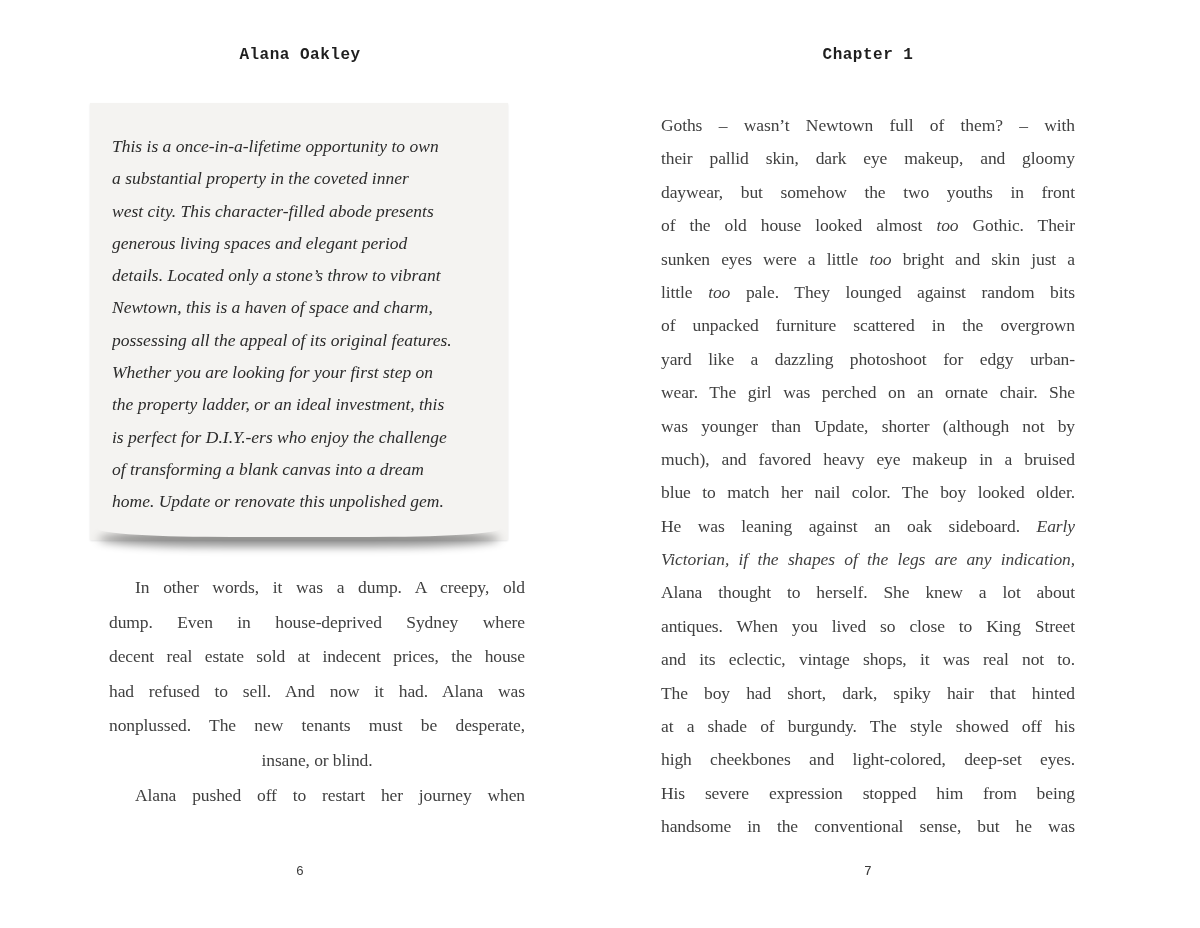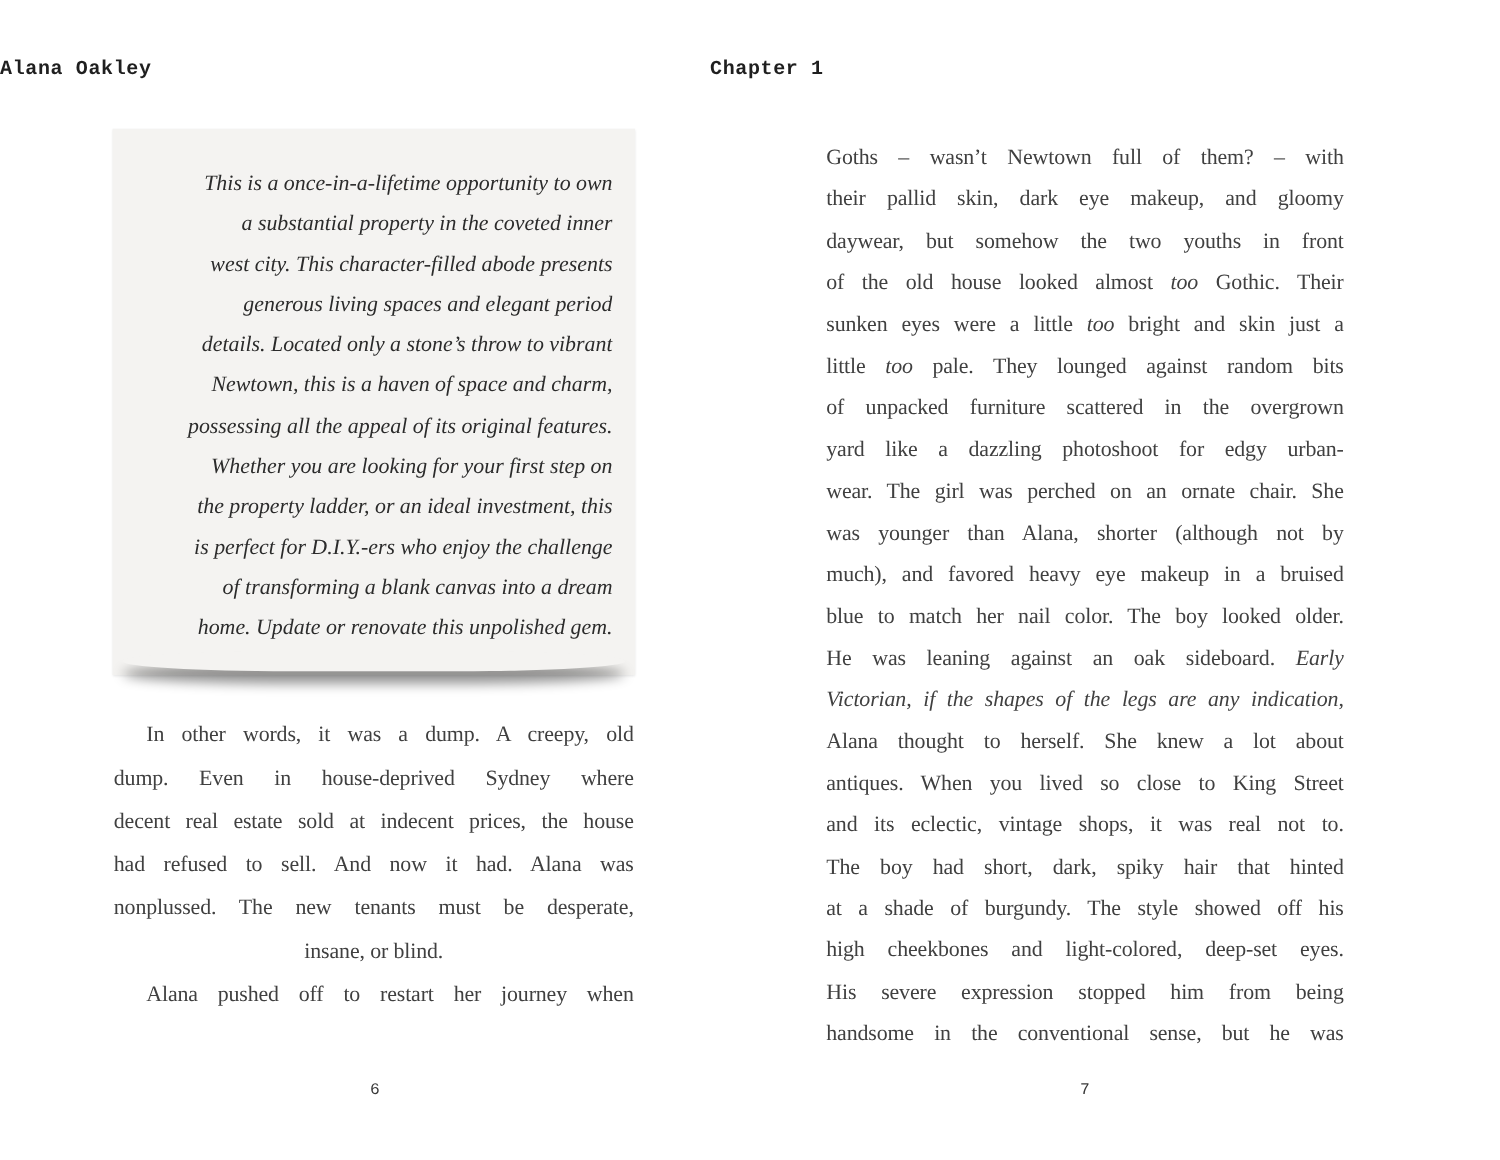--- a/index.html
+++ b/index.html
@@ -11,21 +11,21 @@
     color: #1d1d1d;
     position: relative;
     overflow: hidden;
   }
   .page { position: absolute; top: 0; height: 928px; width: 600px; }
   #page-left  { left: 0; }
   #page-right { left: 568px; }
 
   .running-header {
     position: absolute; top: 46px; left: 0; width: 100%;
-    text-align: left;
+    text-align: center;
     font-family: "Liberation Mono", monospace;
     font-weight: 700;
     font-size: 16px;
     letter-spacing: 0.5px;
     color: #1f1f1f;
   }
 
   
   .note {
     position: absolute;
@@ -46,25 +46,24 @@
     box-shadow: 0 10px 9px rgba(0,0,0,0.42);
   }
   .note-line {
     font-style: italic;
     font-size: 17.5px;
     line-height: 32.3px;
     height: 32.3px;
     white-space: nowrap;
     overflow: hidden;
     color: #2b2b2b;
-    text-align: right;
   }
 
   .body-block { position: absolute; }
-  #left-body  { left: 91px; top: 570px; width: 416px; }
+  #left-body  { left: 109px; top: 570px; width: 416px; }
   #right-body { left: 93px; top: 109px; width: 414px; }
 
   .bl {
     font-size: 17.5px;
     letter-spacing: -0.1px;
     overflow: hidden;
     color: #404040;
   }
   #left-body  .bl { line-height: 34.6px; height: 34.6px; text-align: center; }
   #right-body .bl { line-height: 33.4px; height: 33.4px; }
@@ -121,21 +120,21 @@
   <div class="body-block" id="right-body">
     <div class="bl j">Goths – wasn’t Newtown full of them? – with</div>
     <div class="bl j">their pallid skin, dark eye makeup, and gloomy</div>
     <div class="bl j">daywear, but somehow the two youths in front</div>
     <div class="bl j"><span>of the old house looked almost</span> <em>too</em> <span>Gothic. Their</span></div>
     <div class="bl j"><span>sunken eyes were a little</span> <em>too</em> <span>bright and skin just a</span></div>
     <div class="bl j"><span>little</span> <em>too</em> <span>pale. They lounged against random bits</span></div>
     <div class="bl j">of unpacked furniture scattered in the overgrown</div>
     <div class="bl j">yard like a dazzling photoshoot for edgy urban-</div>
     <div class="bl j">wear. The girl was perched on an ornate chair. She</div>
-    <div class="bl j">was younger than Alana, shorter (although not by</div>
+    <div class="bl j">was younger than Update, shorter (although not by</div>
     <div class="bl j">much), and favored heavy eye makeup in a bruised</div>
     <div class="bl j">blue to match her nail color. The boy looked older.</div>
     <div class="bl j"><span>He was leaning against an oak sideboard.</span> <em>Early</em></div>
     <div class="bl j"><em>Victorian, if the shapes of the legs are any indication,</em></div>
     <div class="bl j">Alana thought to herself. She knew a lot about</div>
     <div class="bl j">antiques. When you lived so close to King Street</div>
     <div class="bl j">and its eclectic, vintage shops, it was real not to.</div>
     <div class="bl j">The boy had short, dark, spiky hair that hinted</div>
     <div class="bl j">at a shade of burgundy. The style showed off his</div>
     <div class="bl j">high cheekbones and light-colored, deep-set eyes.</div>

